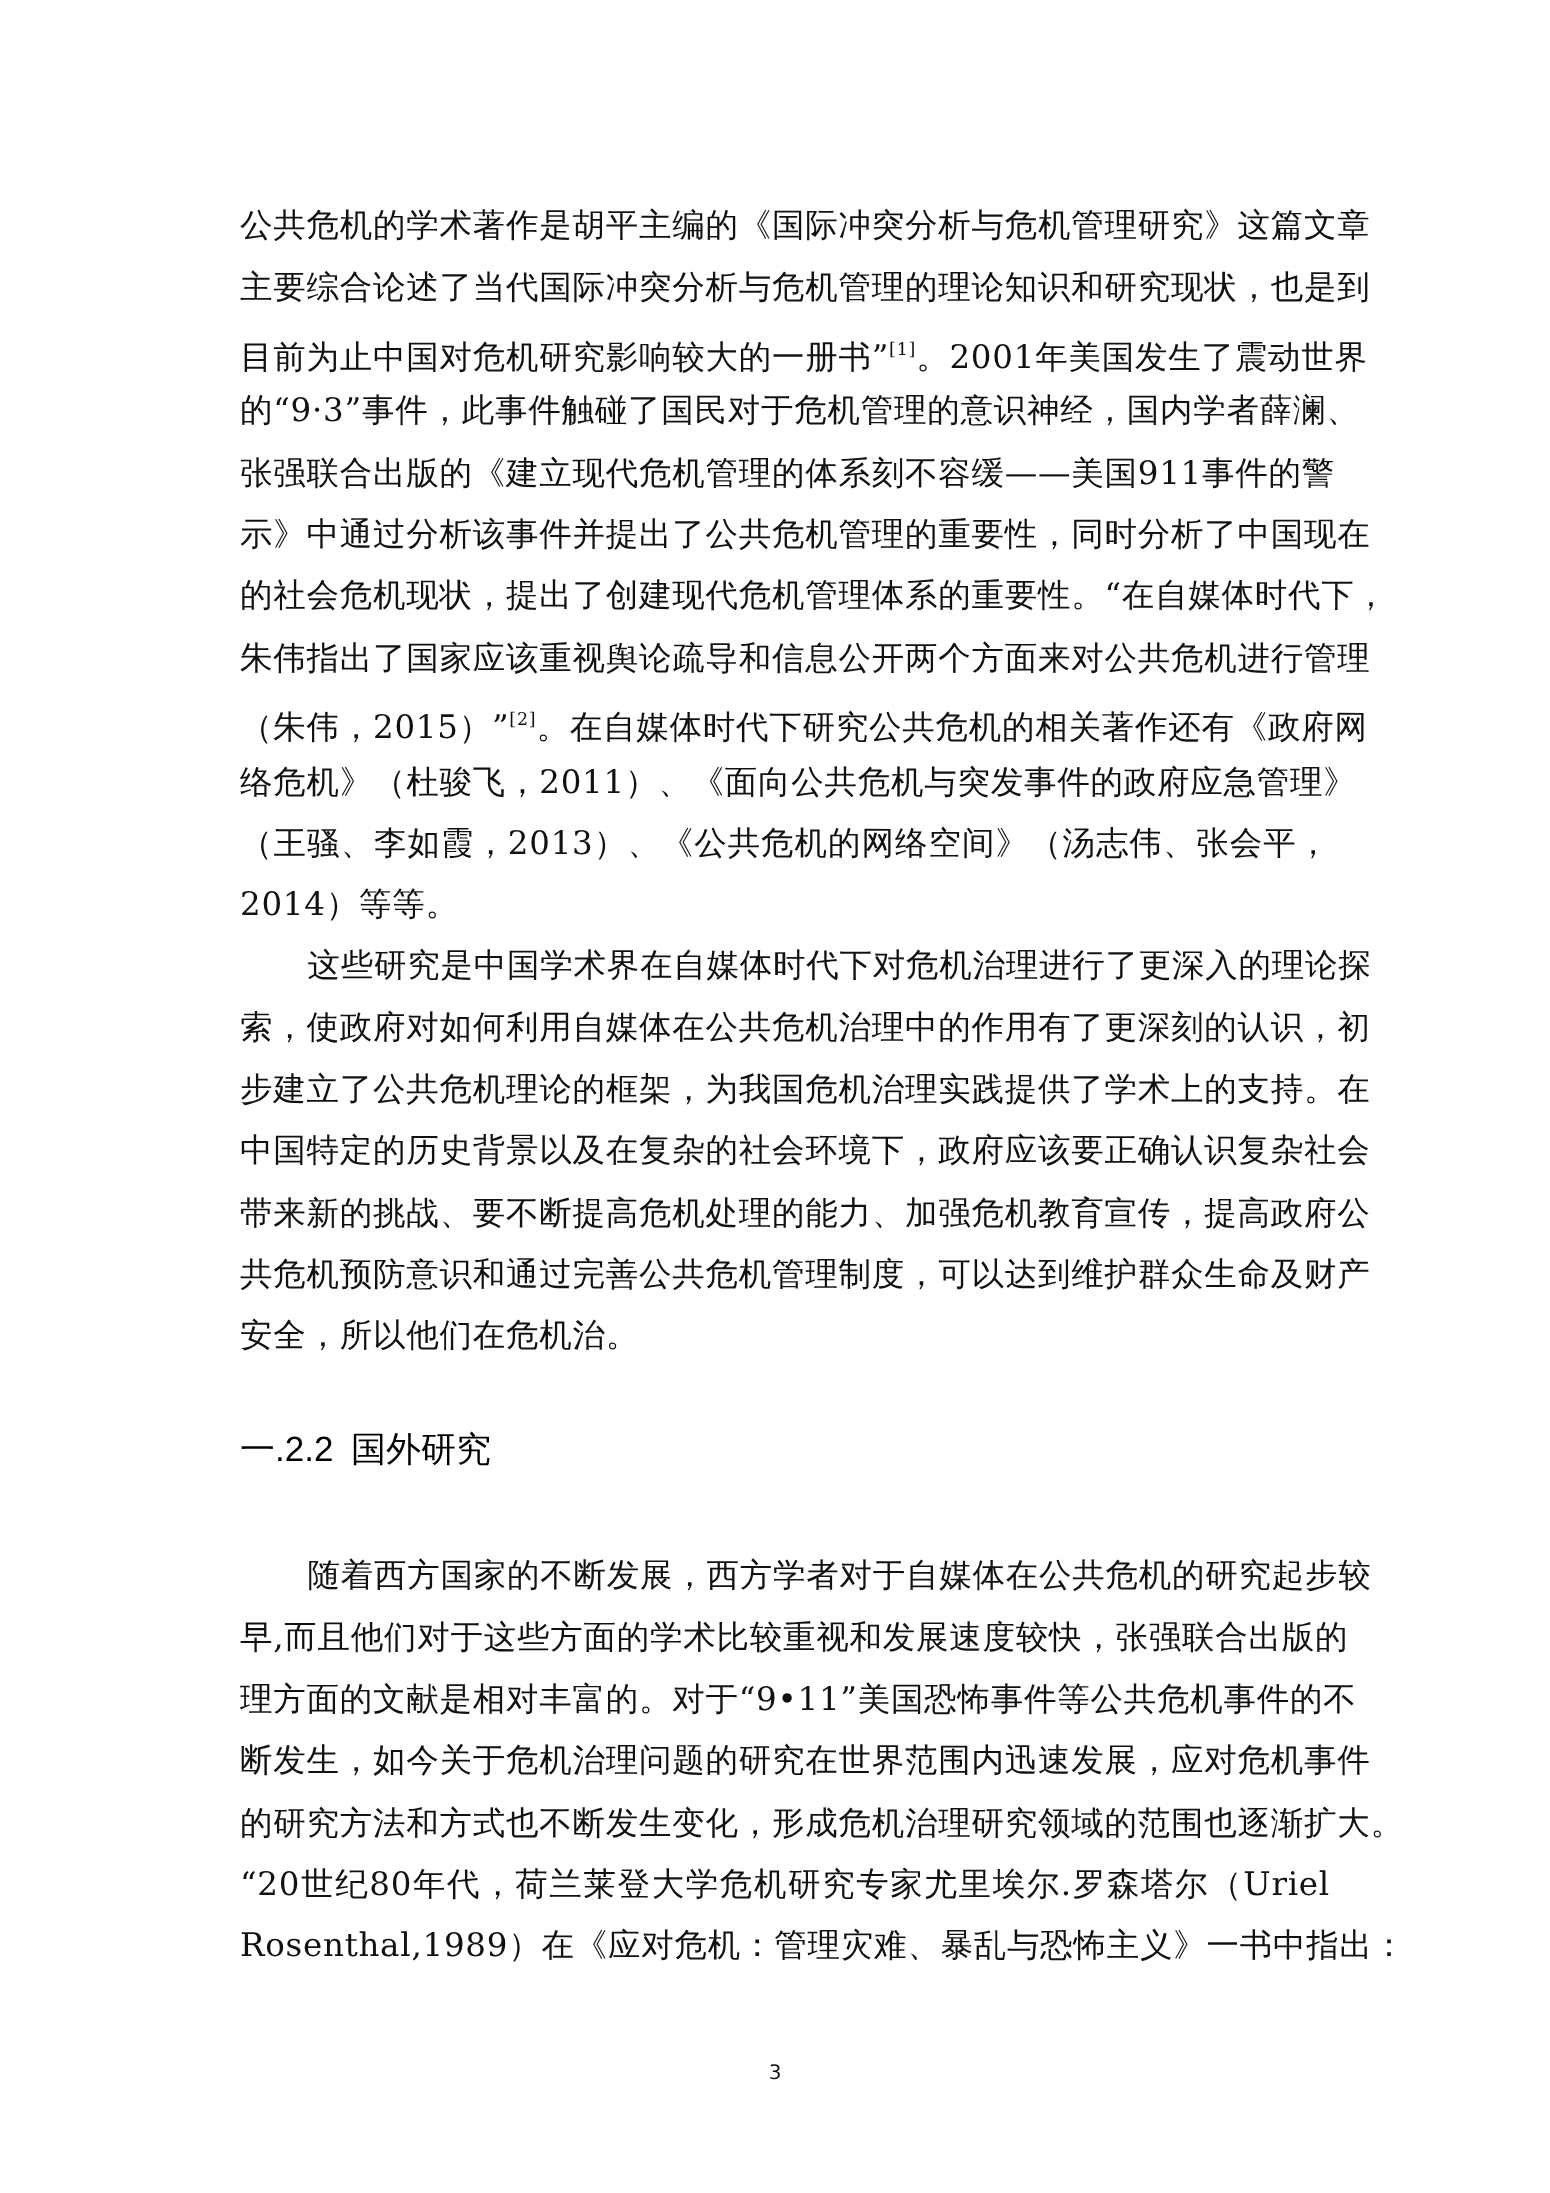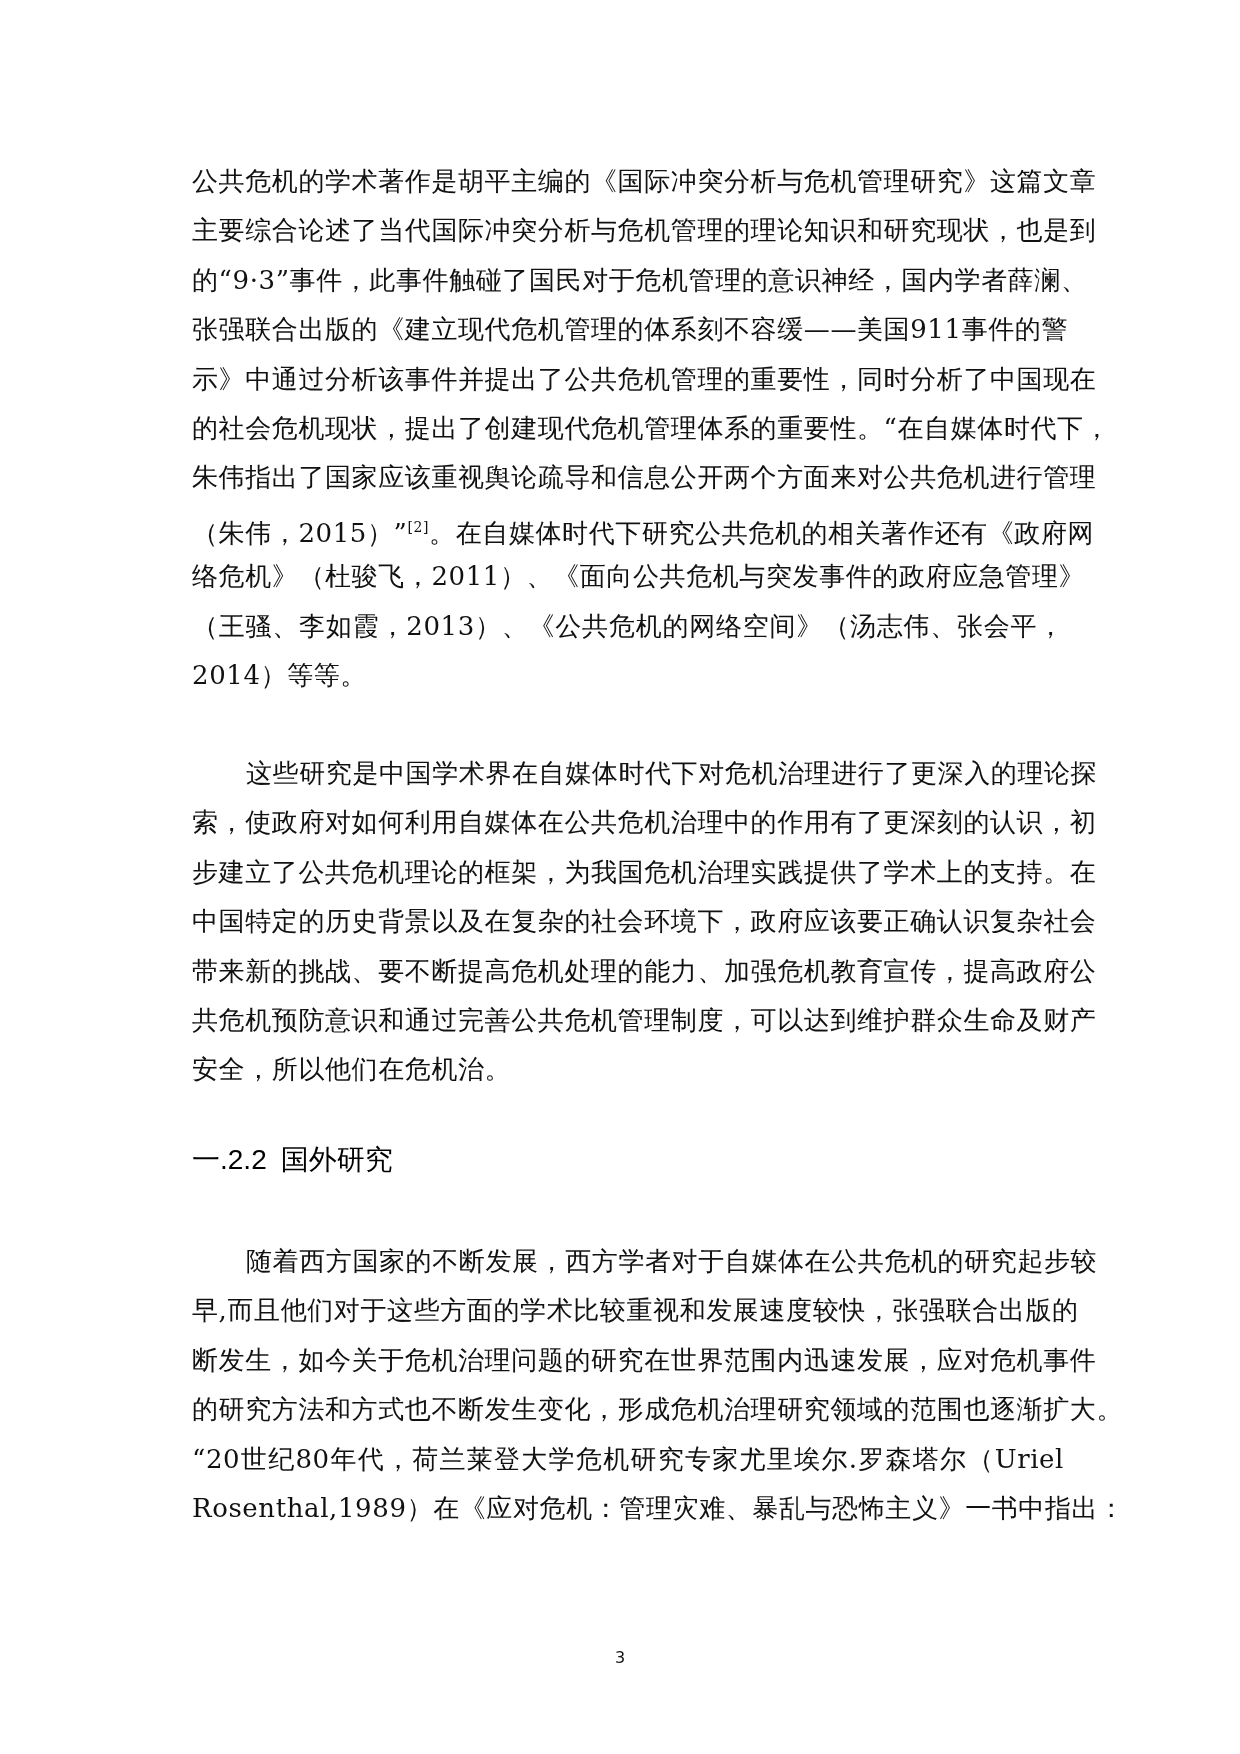--- a/index.html
+++ b/index.html
@@ -19,20 +19,23 @@
                  font-size: 16px; font-family: "DejaVu Sans", "Liberation Sans", sans-serif; }
 </style>
 </head>
 <body>
 
 <div class="page">
 
   <div class="text-block" style="top:157px;">
     <div class="line justify">公共危机的学术著作是胡平主编的《国际冲突分析与危机管理研究》这篇文章</div>
     <div class="line justify">主要综合论述了当代国际冲突分析与危机管理的理论知识和研究现状，也是到</div>
+    <div class="line justify" style="display:block;text-align-last:justify;">
+      <span>目前为止中国对危机研究影响较大的一册书”</span><span class="sup">[1]</span><span>。2001年美国发生了震动世界</span>
+    </div>
     <div class="line justify">的“9·3”事件，此事件触碰了国民对于危机管理的意识神经，国内学者薛澜、</div>
     <div class="line justify">张强联合出版的《建立现代危机管理的体系刻不容缓——美国911事件的警</div>
     <div class="line justify">示》中通过分析该事件并提出了公共危机管理的重要性，同时分析了中国现在</div>
     <div class="line justify">的社会危机现状，提出了创建现代危机管理体系的重要性。“在自媒体时代下，</div>
     <div class="line justify">朱伟指出了国家应该重视舆论疏导和信息公开两个方面来对公共危机进行管理</div>
     <div class="line justify" style="display:block;text-align-last:justify;">
       <span>（朱伟，2015）”</span><span class="sup">[2]</span><span>。在自媒体时代下研究公共危机的相关著作还有《政府网</span>
     </div>
     <div class="line justify">络危机》（杜骏飞，2011）、《面向公共危机与突发事件的政府应急管理》</div>
     <div class="line justify">（王骚、李如霞，2013）、《公共危机的网络空间》（汤志伟、张会平，</div>
@@ -49,20 +52,21 @@
     <div class="line">安全，所以他们在危机治。</div>
   </div>
 
   <div class="heading">
     <span class="num">一.2.2</span><span>国外研究</span>
   </div>
 
   <div class="text-block" style="top:1237px;">
     <div class="line justify indent">随着西方国家的不断发展，西方学者对于自媒体在公共危机的研究起步较</div>
     <div class="line justify">早,而且他们对于这些方面的学术比较重视和发展速度较快，张强联合出版的</div>
+    <div class="line justify">理方面的文献是相对丰富的。对于“9•11”美国恐怖事件等公共危机事件的不</div>
     <div class="line justify">断发生，如今关于危机治理问题的研究在世界范围内迅速发展，应对危机事件</div>
     <div class="line justify">的研究方法和方式也不断发生变化，形成危机治理研究领域的范围也逐渐扩大。</div>
     <div class="line justify">“20世纪80年代，荷兰莱登大学危机研究专家尤里埃尔.罗森塔尔（Uriel</div>
     <div class="line">Rosenthal,1989）在《应对危机：管理灾难、暴乱与恐怖主义》一书中指出：</div>
   </div>
 
   <div class="page-number">3</div>
 </div>
 
 </body></html>

